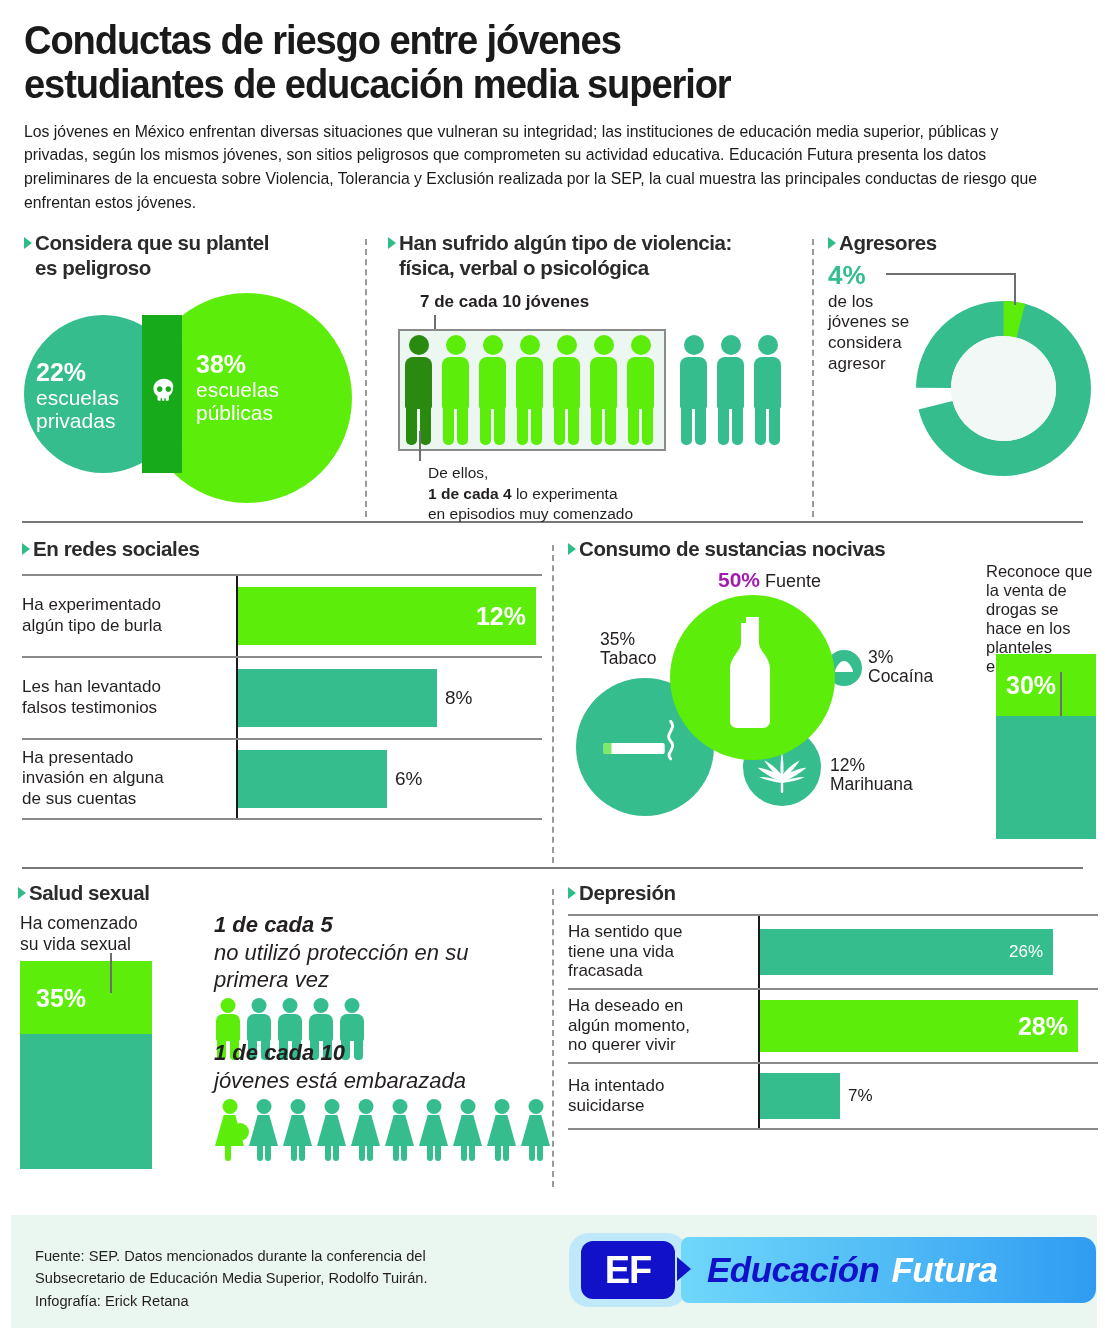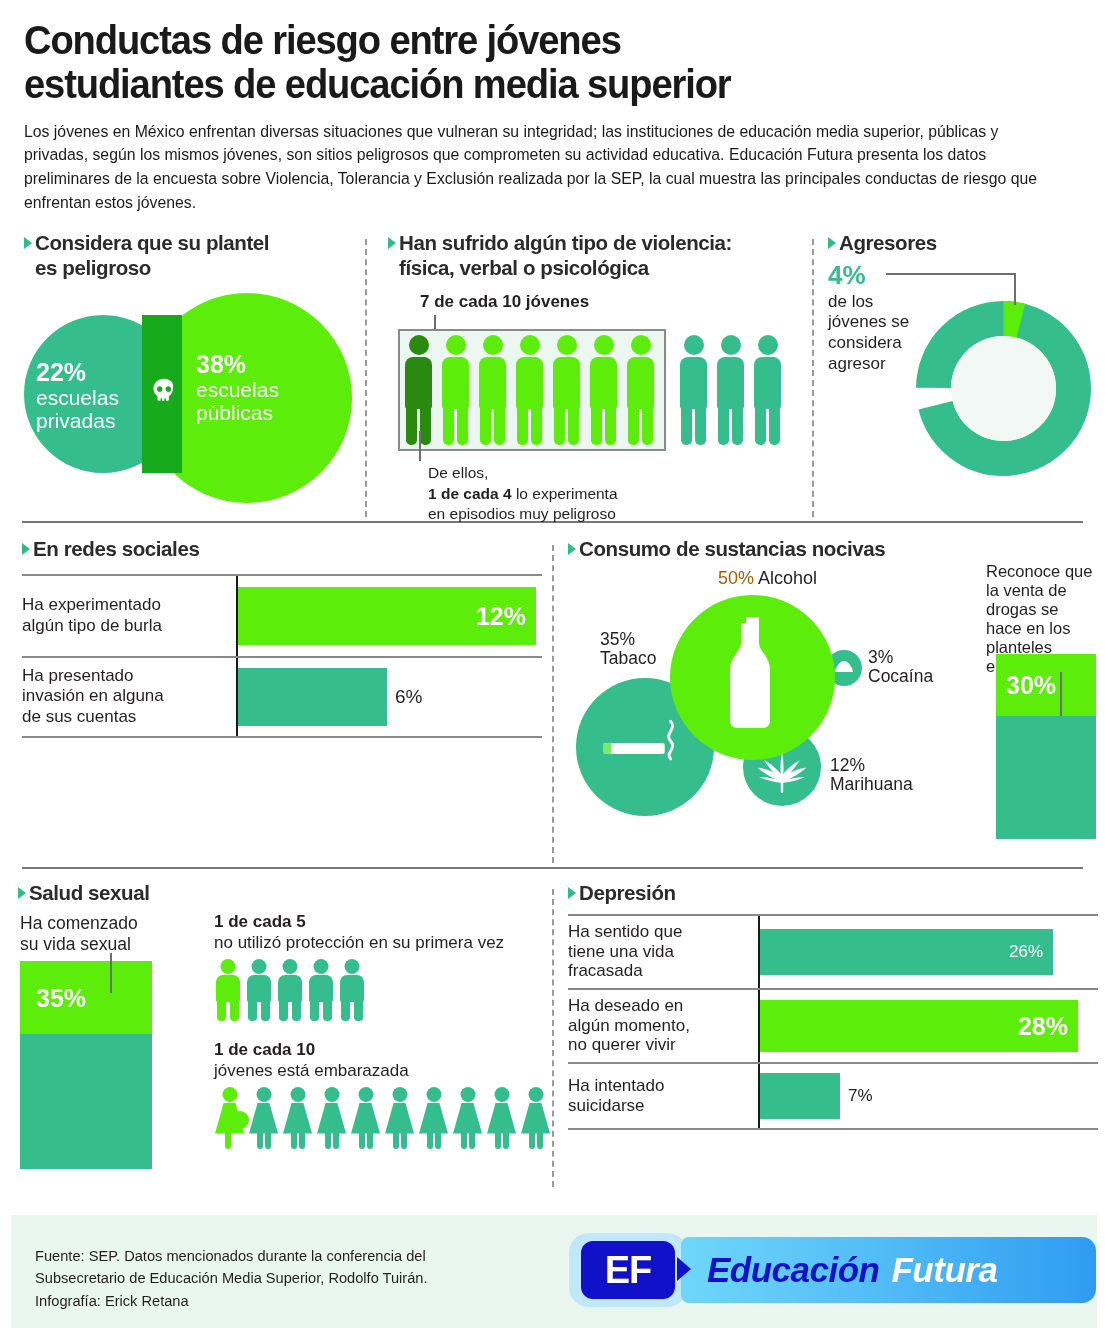--- a/index.html
+++ b/index.html
@@ -114,21 +114,21 @@
   
   .sust-wrap { position: absolute; left: 568px; top: 0; width: 530px; }
   .bubbles { position: relative; height: 270px; margin-top: 6px; }
   .bub { position: absolute; border-radius: 50%; }
   .b-alc { left: 102px; top: 27px; width: 165px; height: 165px; background: #5ced0a; z-index: 2; }
   .b-tab { left: 8px; top: 110px; width: 138px; height: 138px; background: #35bd8e; z-index: 1; }
   .b-mar { left: 175px; top: 160px; width: 78px; height: 78px; background: #35bd8e; z-index: 1; }
   .b-coc { left: 258px; top: 82px; width: 36px; height: 36px; background: #35bd8e; z-index: 1; }
   .bub-lab { position: absolute; font-size: 17.5px; line-height: 1.13; z-index: 5; }
   .lab-alc { left: 150px; top: 0px; font-size: 18px; }
-  .lab-alc .big { font-size: 18px; font-weight: normal; color: #a16207; }
+  .lab-alc .big { font-size: 21px; font-weight: bold; color: #a21caf; }
   .lab-tab { left: 32px; top: 62px; }
   .lab-coc { left: 300px; top: 80px; }
   .lab-mar { left: 262px; top: 188px; }
   .colbar { position: absolute; right: 2px; top: 86px; width: 100px; height: 174px; }
   .colbar .top { height: 62px; background: #5ced0a; position: relative; }
   .colbar .bot { height: 123px; background: #35bd8e; }
   .colbar .val { position: absolute; left: 10px; top: 50%; transform: translateY(-50%);
                  color: #fff; font-size: 25px; font-weight: bold; }
   .recon { position: absolute; right: 2px; top: -6px; width: 110px;
            font-size: 16.5px; line-height: 1.16; }
@@ -136,21 +136,21 @@
   
   .row3 { position: relative; height: 310px; margin-top: 12px; }
   .salud-wrap { position: absolute; left: 18px; top: 0; width: 525px; }
   .salud-col { position: absolute; left: 2px; top: 80px; width: 132px; height: 208px; }
   .salud-col .top { height: 73px; background: #5ced0a; position: relative; }
   .salud-col .bot { height: 135px; background: #35bd8e; }
   .salud-col .val { position: absolute; left: 16px; top: 50%; transform: translateY(-50%);
                     color: #fff; font-size: 25px; font-weight: bold; }
   .salud-cap { position: absolute; left: 2px; top: 32px; font-size: 17.5px; line-height: 1.2; }
   .pict-blk { position: absolute; left: 196px; }
-  .pict-h { font-size: 17px; line-height: 1.24; }
+  .pict-h { font-size: 22px; line-height: 1.24; font-style: italic; }
   .pict-h b { font-weight: bold; }
   .prow { display: flex; gap: 3px; margin-top: 5px; }
   .m-fig { width: 28px; height: 62px; position: relative; }
   .m-head { position: absolute; left: 50%; transform: translateX(-50%); top: 0;
             width: 15px; height: 15px; border-radius: 50%; }
   .m-body { position: absolute; left: 2px; top: 16px; width: 24px; height: 27px;
             border-radius: 7px 7px 2px 2px; }
   .m-legL, .m-legR { position: absolute; top: 41px; width: 9px; height: 21px;
             border-radius: 0 0 4px 4px; }
   .m-legL { left: 3px; } .m-legR { left: 16px; }
@@ -328,21 +328,21 @@
             <div class="p-head" style="background:#35bd8e"></div>
             <div class="p-body" style="background:#35bd8e"></div>
             <div class="p-legL" style="background:#35bd8e"></div>
             <div class="p-legR" style="background:#35bd8e"></div>
           </div>
       </div>
       <div class="connector" style="left:31px; top:200px; height:30px;"></div>
       <div class="viol-note">
         <span>De ellos,</span><br>
         <b>1 de cada 4</b><span> lo experimenta</span><br>
-        <span>en episodios muy peligroso</span>
+        <span>en episodios muy comenzado</span>
       </div>
     </div>
 
     <div class="agr-wrap">
       <div class="sec-head">
         <span class="tri"></span>
         <span>Agresores</span>
       </div>
       <div class="agr-pct">4%</div>
       <div class="agr-txt">
@@ -375,20 +375,31 @@
         <div class="bar-row">
           <div class="bar-lab">
             <span>Ha experimentado</span><br>
             <span>algún tipo de burla</span>
           </div>
           <div class="bar-area">
             <div class="axis"></div>
             <div class="bar hl" style="width:298px; margin-left:2px;">
               <span class="bar-val-in">12%</span>
             </div>
+          </div>
+        </div>
+        <div class="bar-row">
+          <div class="bar-lab">
+            <span>Les han levantado</span><br>
+            <span>falsos testimonios</span>
+          </div>
+          <div class="bar-area">
+            <div class="axis"></div>
+            <div class="bar nm" style="width:199px; margin-left:2px;"></div>
+            <span class="bar-val-out">8%</span>
           </div>
         </div>
         <div class="bar-row last">
           <div class="bar-lab">
             <span>Ha presentado</span><br>
             <span>invasión en alguna</span><br>
             <span>de sus cuentas</span>
           </div>
           <div class="bar-area">
             <div class="axis"></div>
@@ -432,21 +443,21 @@
             <rect x="76" y="22" width="13" height="10" fill="#ffffff"></rect>
           </svg>
         </div>
         <div class="bub b-coc">
           <svg viewBox="0 0 36 36" style="width:100%;height:100%">
             <path fill="#ffffff" d="M18 11c5 0 9 8 9 11H9c0-3 4-11 9-11z"></path>
           </svg>
         </div>
         <div class="bub-lab lab-alc">
           <span class="big">50%</span>
-          <span>Alcohol</span>
+          <span>Fuente</span>
         </div>
         <div class="bub-lab lab-tab">
           <span>35%</span><br>
           <span>Tabaco</span>
         </div>
         <div class="bub-lab lab-coc">
           <span>3%</span><br>
           <span>Cocaína</span>
         </div>
         <div class="bub-lab lab-mar">

